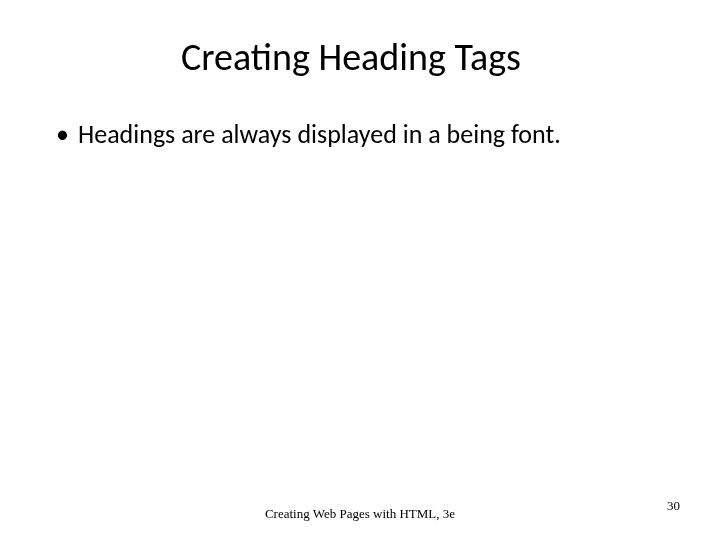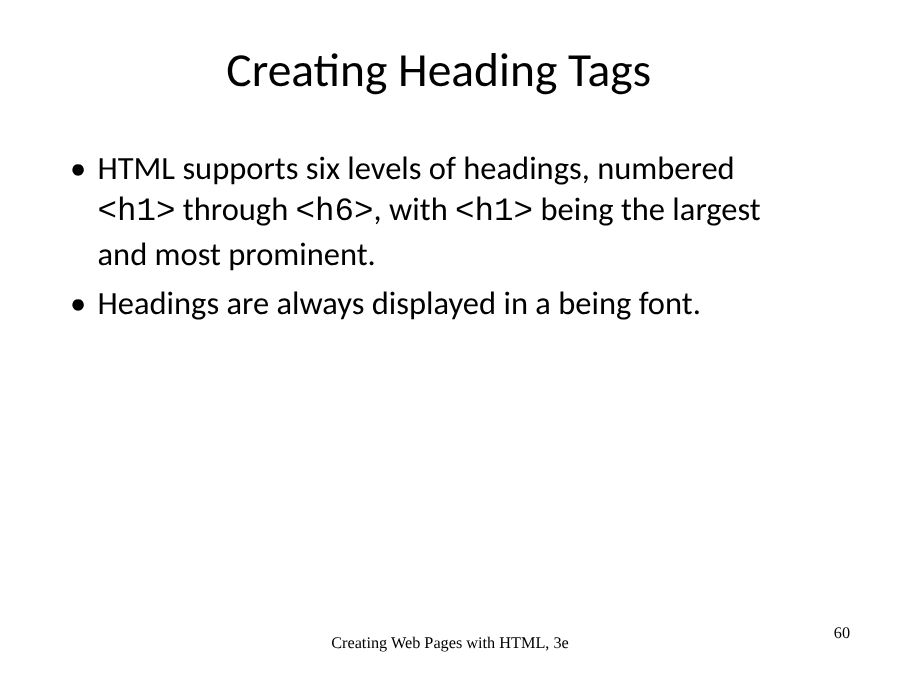--- a/index.html
+++ b/index.html
@@ -17,27 +17,24 @@
 </style>
 </head>
 <body>
 
 <div class="slide">
   <h1 class="title">Creating Heading Tags</h1>
 
   <div class="body">
     <ul>
       <li>
-        <span>HTML supports six levels of headings, numbered </span><span class="mono">&lt;h1&gt;</span><span> through </span><span class="mono">&lt;h6&gt;</span><span>, with </span><span class="mono">&lt;h1&gt;</span><span> being the largest and most prominent.</span>
-      </li>
-      <li>
         <span>Headings are always displayed in a being font.</span>
       </li>
     </ul>
   </div>
 
   <div class="footer">
     <div class="footer-center">
       <div>Creating Web Pages with HTML, 3e</div>
     </div>
-    <div class="footer-right">60</div>
+    <div class="footer-right">30</div>
   </div>
 </div>
 
 </body></html>

